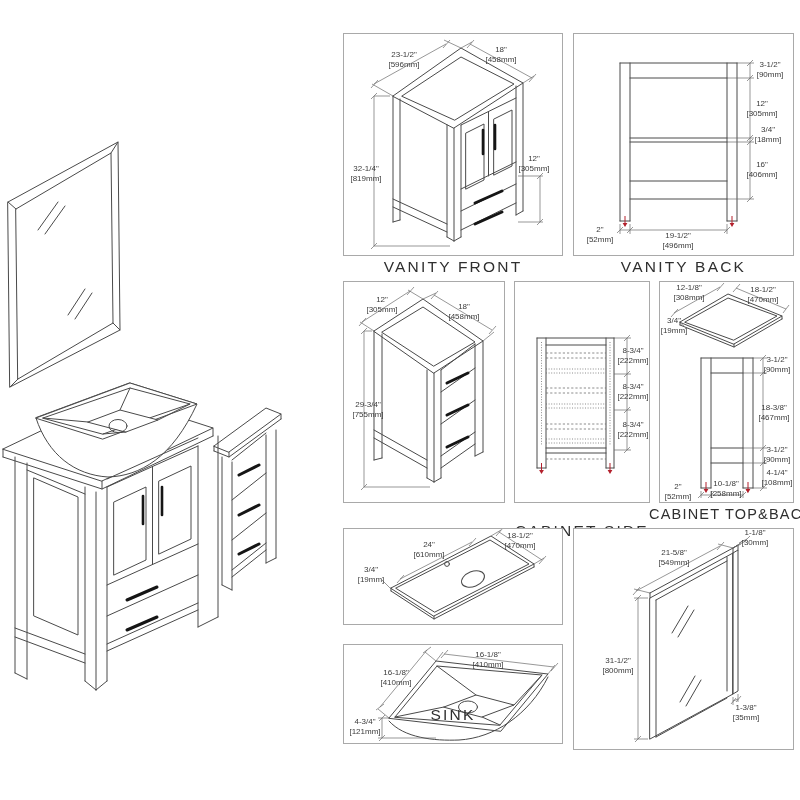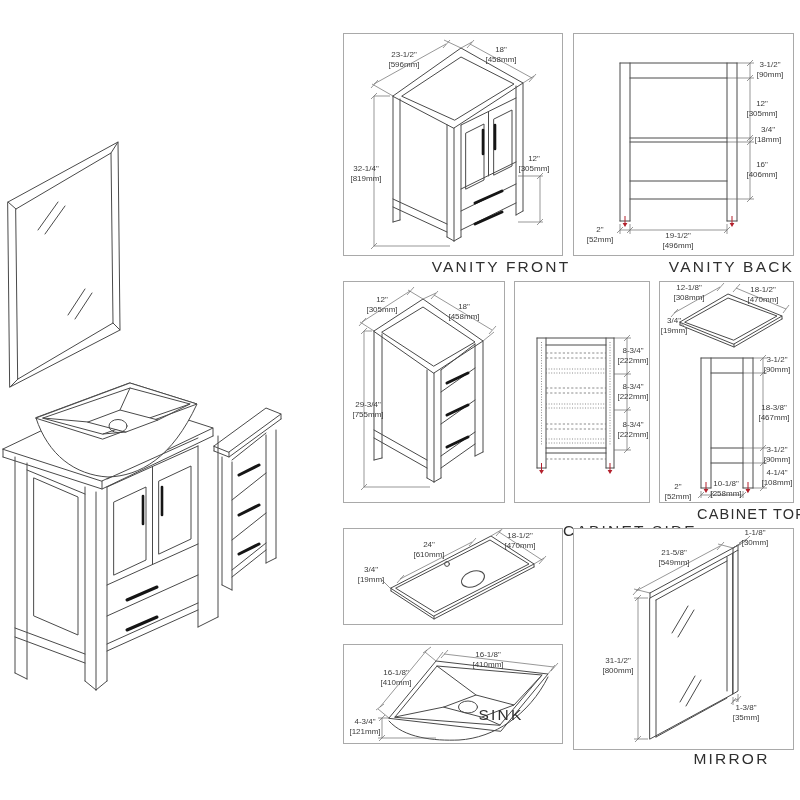--- a/index.html
+++ b/index.html
@@ -1,21 +1,21 @@
 <!DOCTYPE html>
 <html><head>
 <meta charset="utf-8">
 <style>
   html,body{margin:0;padding:0;background:#fff;width:800px;height:800px;overflow:hidden;
     font-family:"Liberation Sans",sans-serif;}
   #stage{position:relative;width:800px;height:800px;background:#fff;}
   .panel{position:absolute;border:1px solid #a9a9a9;box-sizing:border-box;background:#fff;}
   .panel svg{position:absolute;left:0;top:0;}
   .cap{position:absolute;text-align:center;color:#2f2f2f;font-size:15.5px;letter-spacing:2.2px;
-    font-weight:500;white-space:nowrap;margin-left:48px;}
+    font-weight:500;white-space:nowrap;}
   .dim{position:absolute;transform:translate(-50%,-50%);text-align:center;font-size:8px;
     line-height:1.25;color:#3a3a3a;white-space:nowrap;}
   .dim i{display:block;font-style:normal;}
   .ln line,.ln path,.ln polygon,.ln polyline,.ln ellipse,.ln circle,.ln rect
     {stroke:#4a4a4a;fill:none;stroke-width:1;stroke-linejoin:round;stroke-linecap:round;}
   .fw path,.fw polygon{fill:#fff;}
   .dm line,.dm path{stroke:#6b6b6b;fill:none;stroke-width:.7;}
   .hd line{stroke:#151515;stroke-width:2.6;stroke-linecap:round;}
   .sl line{stroke:#151515;stroke-width:3;stroke-linecap:round;}
   .dsh line{stroke:#6f6f6f;stroke-width:.8;stroke-dasharray:2.2,2;}
@@ -642,15 +642,14 @@
       </span>
     <span class="dim" style="left:44px;top:137px">
       <i>31-1/2"</i>
         <i>[800mm]</i>
       </span>
     <span class="dim" style="left:172px;top:184px">
       <i>1-3/8"</i>
         <i>[35mm]</i>
       </span>
   </div>
-  <div class="cap" style="left:573px;top:750px;width:221px">MIRROR</div>
 
 </div>
 
 </body></html>

